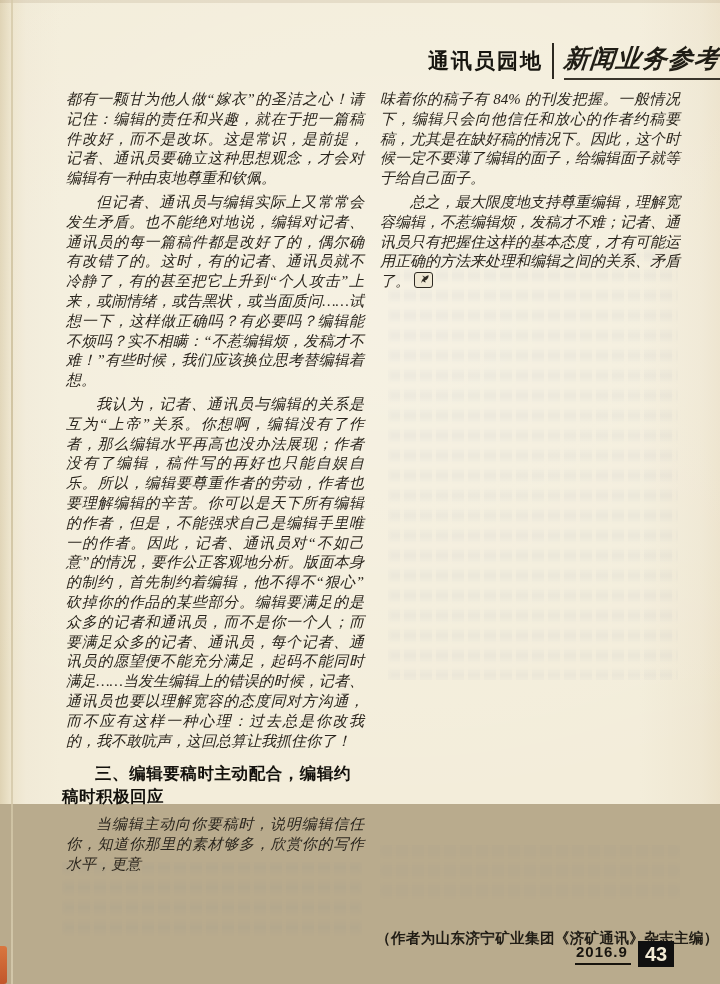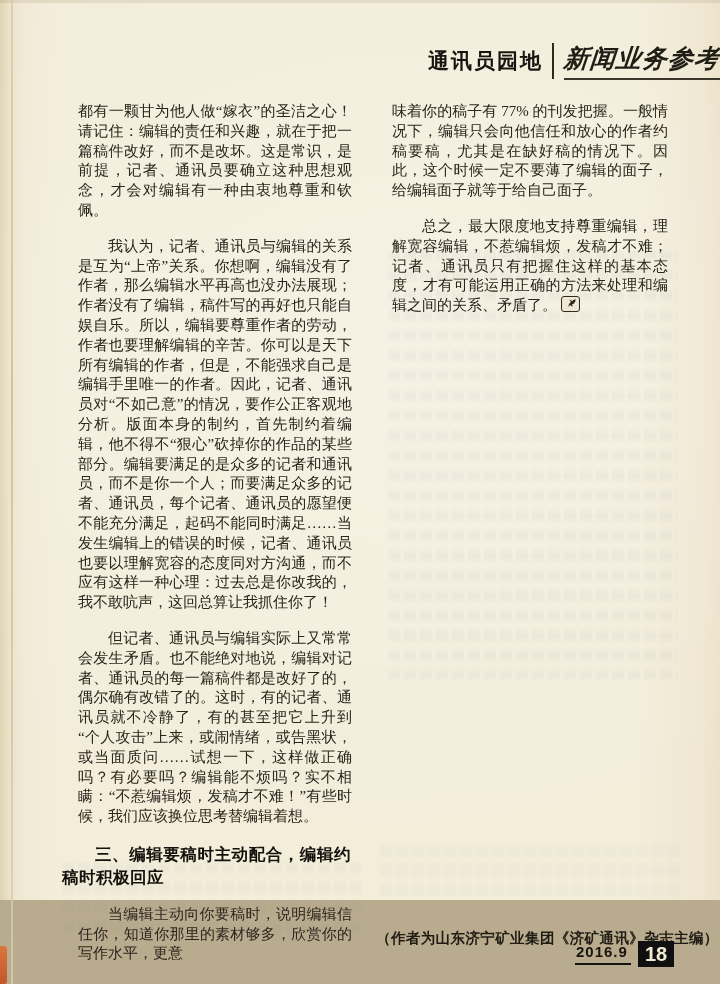--- a/index.html
+++ b/index.html
@@ -2,21 +2,21 @@
 <html lang="zh"><head>
 <meta charset="utf-8">
 <style>
   html,body{margin:0;padding:0;}
   body{
     width:720px;height:984px;overflow:hidden;
     font-family:"Liberation Serif","DejaVu Serif",serif;
     background:#b9ab8d;
   }
   .page{
-    position:relative;width:720px;height:900px;
+    position:relative;width:720px;height:804px;
     background:
       radial-gradient(ellipse 900px 700px at 55% 40%, rgba(255,255,255,.25), rgba(0,0,0,0) 70%),
       linear-gradient(90deg,#dfd3b4 0,#ece3ca 10px,#f1ead7 26px,#f3edda 60px,#f3edda 640px,#efe7d2 700px,#ece2ca 720px);
     color:#26221b;
   }
   
   .spine-line{position:absolute;left:11px;top:0;width:2px;height:984px;
     background:linear-gradient(180deg,#d6caaa,#cabc97 40%,#d8cdb0);opacity:.8;}
   .corner-mark{position:absolute;left:0;top:946px;width:7px;height:38px;
     background:linear-gradient(180deg,#d9763f,#c2572b);border-radius:0 3px 3px 0;filter:blur(.4px);}
@@ -44,21 +44,21 @@
     font-weight:bold;font-style:italic;font-size:25px;letter-spacing:1px;
     color:#201d15;transform:skewX(-5deg);white-space:nowrap;}
 
   
   .column{position:absolute;top:86px;width:306px;
     font-size:15px;line-height:19.8px;
     text-align:justify;text-justify:inter-character;word-break:break-all;
     color:#2a251d;}
   .column.left{left:62px;}
   .column.right{left:376px;width:308px;}
-  .body-p{margin:16px;}
+  .body-p{margin:4px;font-style:italic;}
   .body-p.indent{text-indent:2em;}
   .col-heading{
     font-family:"Liberation Sans","DejaVu Sans",sans-serif;
     font-weight:800;font-size:16.5px;line-height:23px;color:#13110c;
     margin:11px 17px 7px 0;text-indent:2em;letter-spacing:.5px;}
   .end-mark{display:inline-block;vertical-align:-2px;width:17px;height:14px;
     border:1.4px solid #2e2a22;border-radius:3px;margin-left:4px;
     background:#efe8d4;line-height:0;}
   .end-mark svg{display:block;margin:1px auto 0;}
 
@@ -91,33 +91,33 @@
     <span class="section-label">通讯员园地</span>
     <span class="header-divider"></span>
     <span class="masthead-wrap">
       <span class="masthead">新闻业务参考</span>
 
     </span>
   </div>
 
   <div class="column left">
       <p class="body-p">都有一颗甘为他人做“嫁衣”的圣洁之心！请记住：编辑的责任和兴趣，就在于把一篇稿件改好，而不是改坏。这是常识，是前提，记者、通讯员要确立这种思想观念，才会对编辑有一种由衷地尊重和钦佩。</p>
+      <p class="body-p indent">但记者、通讯员与编辑实际上又常常会发生矛盾。也不能绝对地说，编辑对记者、通讯员的每一篇稿件都是改好了的，偶尔确有改错了的。这时，有的记者、通讯员就不冷静了，有的甚至把它上升到“个人攻击”上来，或闹情绪，或告黑状，或当面质问……试想一下，这样做正确吗？有必要吗？编辑能不烦吗？实不相瞒：“不惹编辑烦，发稿才不难！”有些时候，我们应该换位思考替编辑着想。</p>
       <p class="body-p indent">我认为，记者、通讯员与编辑的关系是互为“上帝”关系。你想啊，编辑没有了作者，那么编辑水平再高也没办法展现；作者没有了编辑，稿件写的再好也只能自娱自乐。所以，编辑要尊重作者的劳动，作者也要理解编辑的辛苦。你可以是天下所有编辑的作者，但是，不能强求自己是编辑手里唯一的作者。因此，记者、通讯员对“不如己意”的情况，要作公正客观地分析。版面本身的制约，首先制约着编辑，他不得不“狠心”砍掉你的作品的某些部分。编辑要满足的是众多的记者和通讯员，而不是你一个人；而要满足众多的记者、通讯员，每个记者、通讯员的愿望便不能充分满足，起码不能同时满足……当发生编辑上的错误的时候，记者、通讯员也要以理解宽容的态度同对方沟通，而不应有这样一种心理：过去总是你改我的，我不敢吭声，这回总算让我抓住你了！</p>
-      <p class="body-p indent">但记者、通讯员与编辑实际上又常常会发生矛盾。也不能绝对地说，编辑对记者、通讯员的每一篇稿件都是改好了的，偶尔确有改错了的。这时，有的记者、通讯员就不冷静了，有的甚至把它上升到“个人攻击”上来，或闹情绪，或告黑状，或当面质问……试想一下，这样做正确吗？有必要吗？编辑能不烦吗？实不相瞒：“不惹编辑烦，发稿才不难！”有些时候，我们应该换位思考替编辑着想。</p>
       <h3 class="col-heading">三、编辑要稿时主动配合，编辑约稿时积极回应</h3>
       <p class="body-p indent">当编辑主动向你要稿时，说明编辑信任你，知道你那里的素材够多，欣赏你的写作水平，更意</p>
     </div>
 
   <div class="column right">
-      <p class="body-p">味着你的稿子有 77% 的刊发把握。一般情况下，编辑只会向他信任和放心的作者约稿要稿，尤其是在缺好稿的情况下。因此，这个时候一定不要薄了编辑的面子，给编辑面子就等于给自己面子。</p>
+      <p class="body-p">味着你的稿子有 84% 的刊发把握。一般情况下，编辑只会向他信任和放心的作者约稿要稿，尤其是在缺好稿的情况下。因此，这个时候一定不要薄了编辑的面子，给编辑面子就等于给自己面子。</p>
       <p class="body-p indent">总之，最大限度地支持尊重编辑，理解宽容编辑，不惹编辑烦，发稿才不难；记者、通讯员只有把握住这样的基本态度，才有可能运用正确的方法来处理和编辑之间的关系、矛盾了。<span class="end-mark"><svg width="13" height="11" viewBox="0 0 16 14">
             <path fill="#2e2a22" d="M14.6 1.6c-2 .3-3.6 1.3-4.7 2.6C9.2 3 7.9 2.3 6.3 2.3c1.1.8 1.9 1.8 2.2 2.9-2 1.7-3.2 4-3.3 6.6.5-1.1 1.2-2.1 2.1-2.9 1 1.1 2.5 1.8 4 1.6-.8-.5-1.4-1.2-1.7-2.1 2.9-.6 4.8-3.2 5-6.8z"></path>
           </svg></span></p>
     </div>
 
   <div class="author-note">（作者为山东济宁矿业集团《济矿通讯》杂志主编）</div>
 
   <div class="footer">
     <span class="issue">2016.9</span>
-    <span class="pagenum">18</span>
+    <span class="pagenum">43</span>
   </div>
 
 </div>
 
 </body></html>

